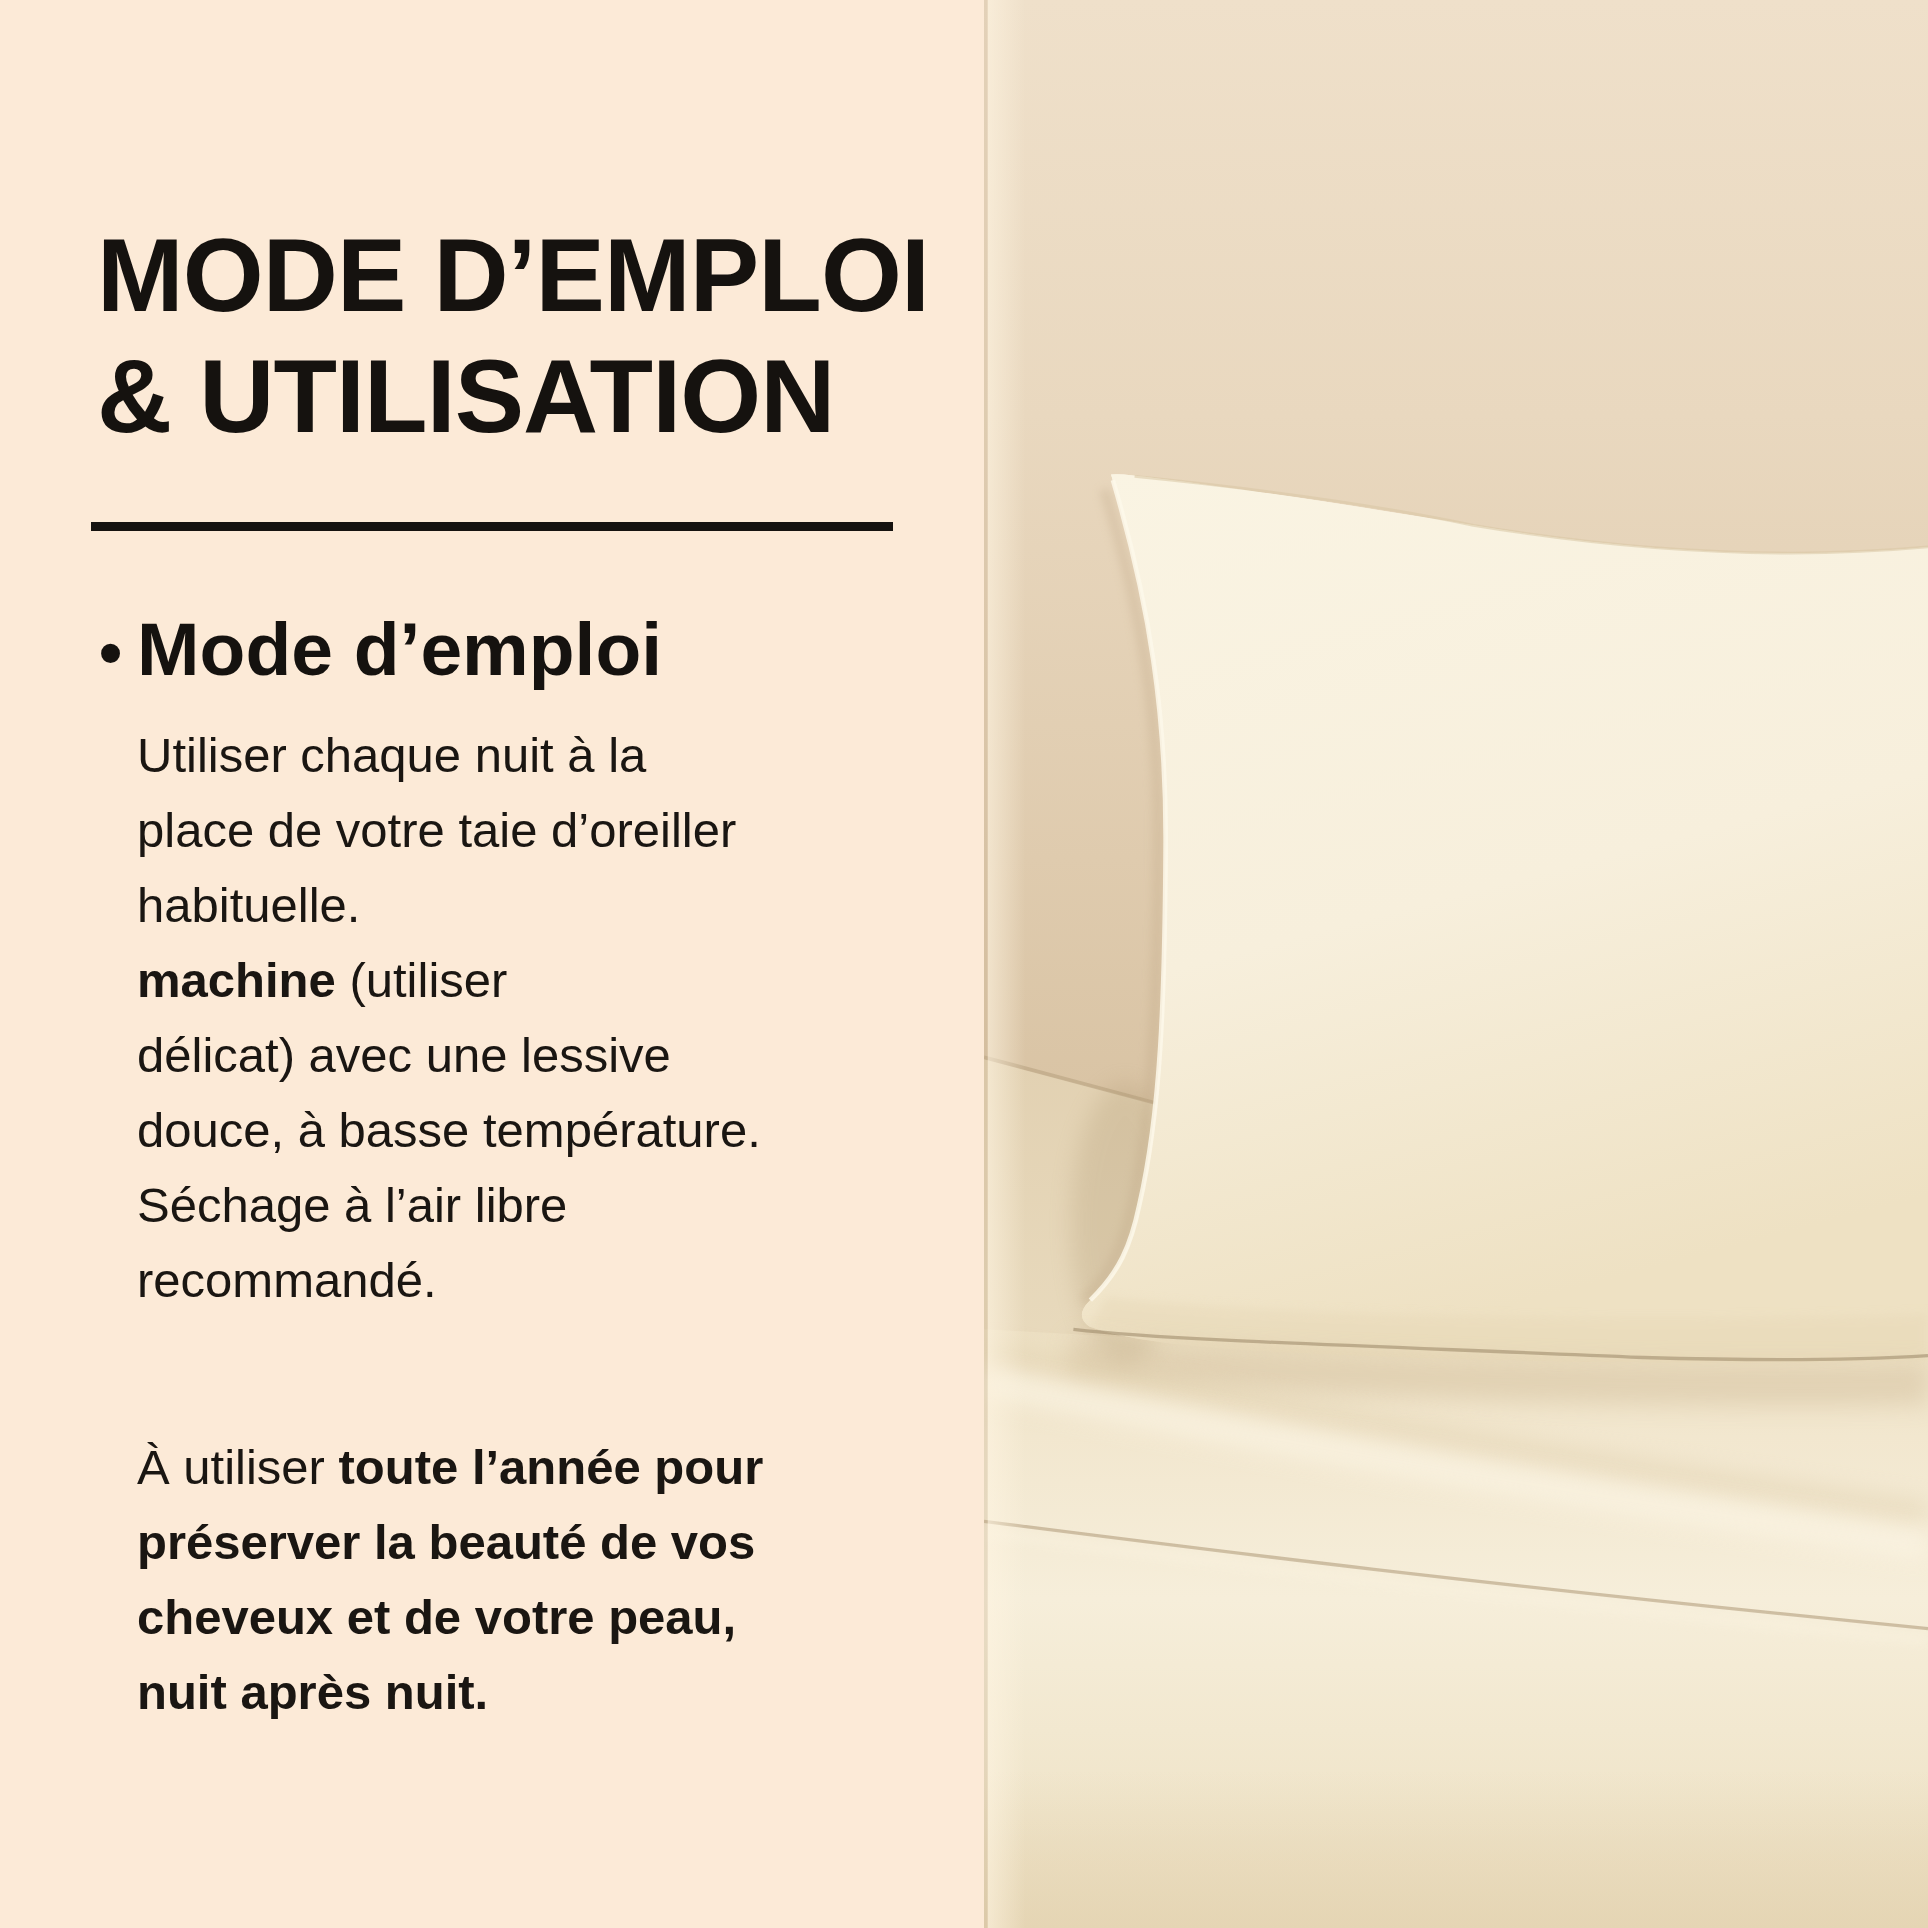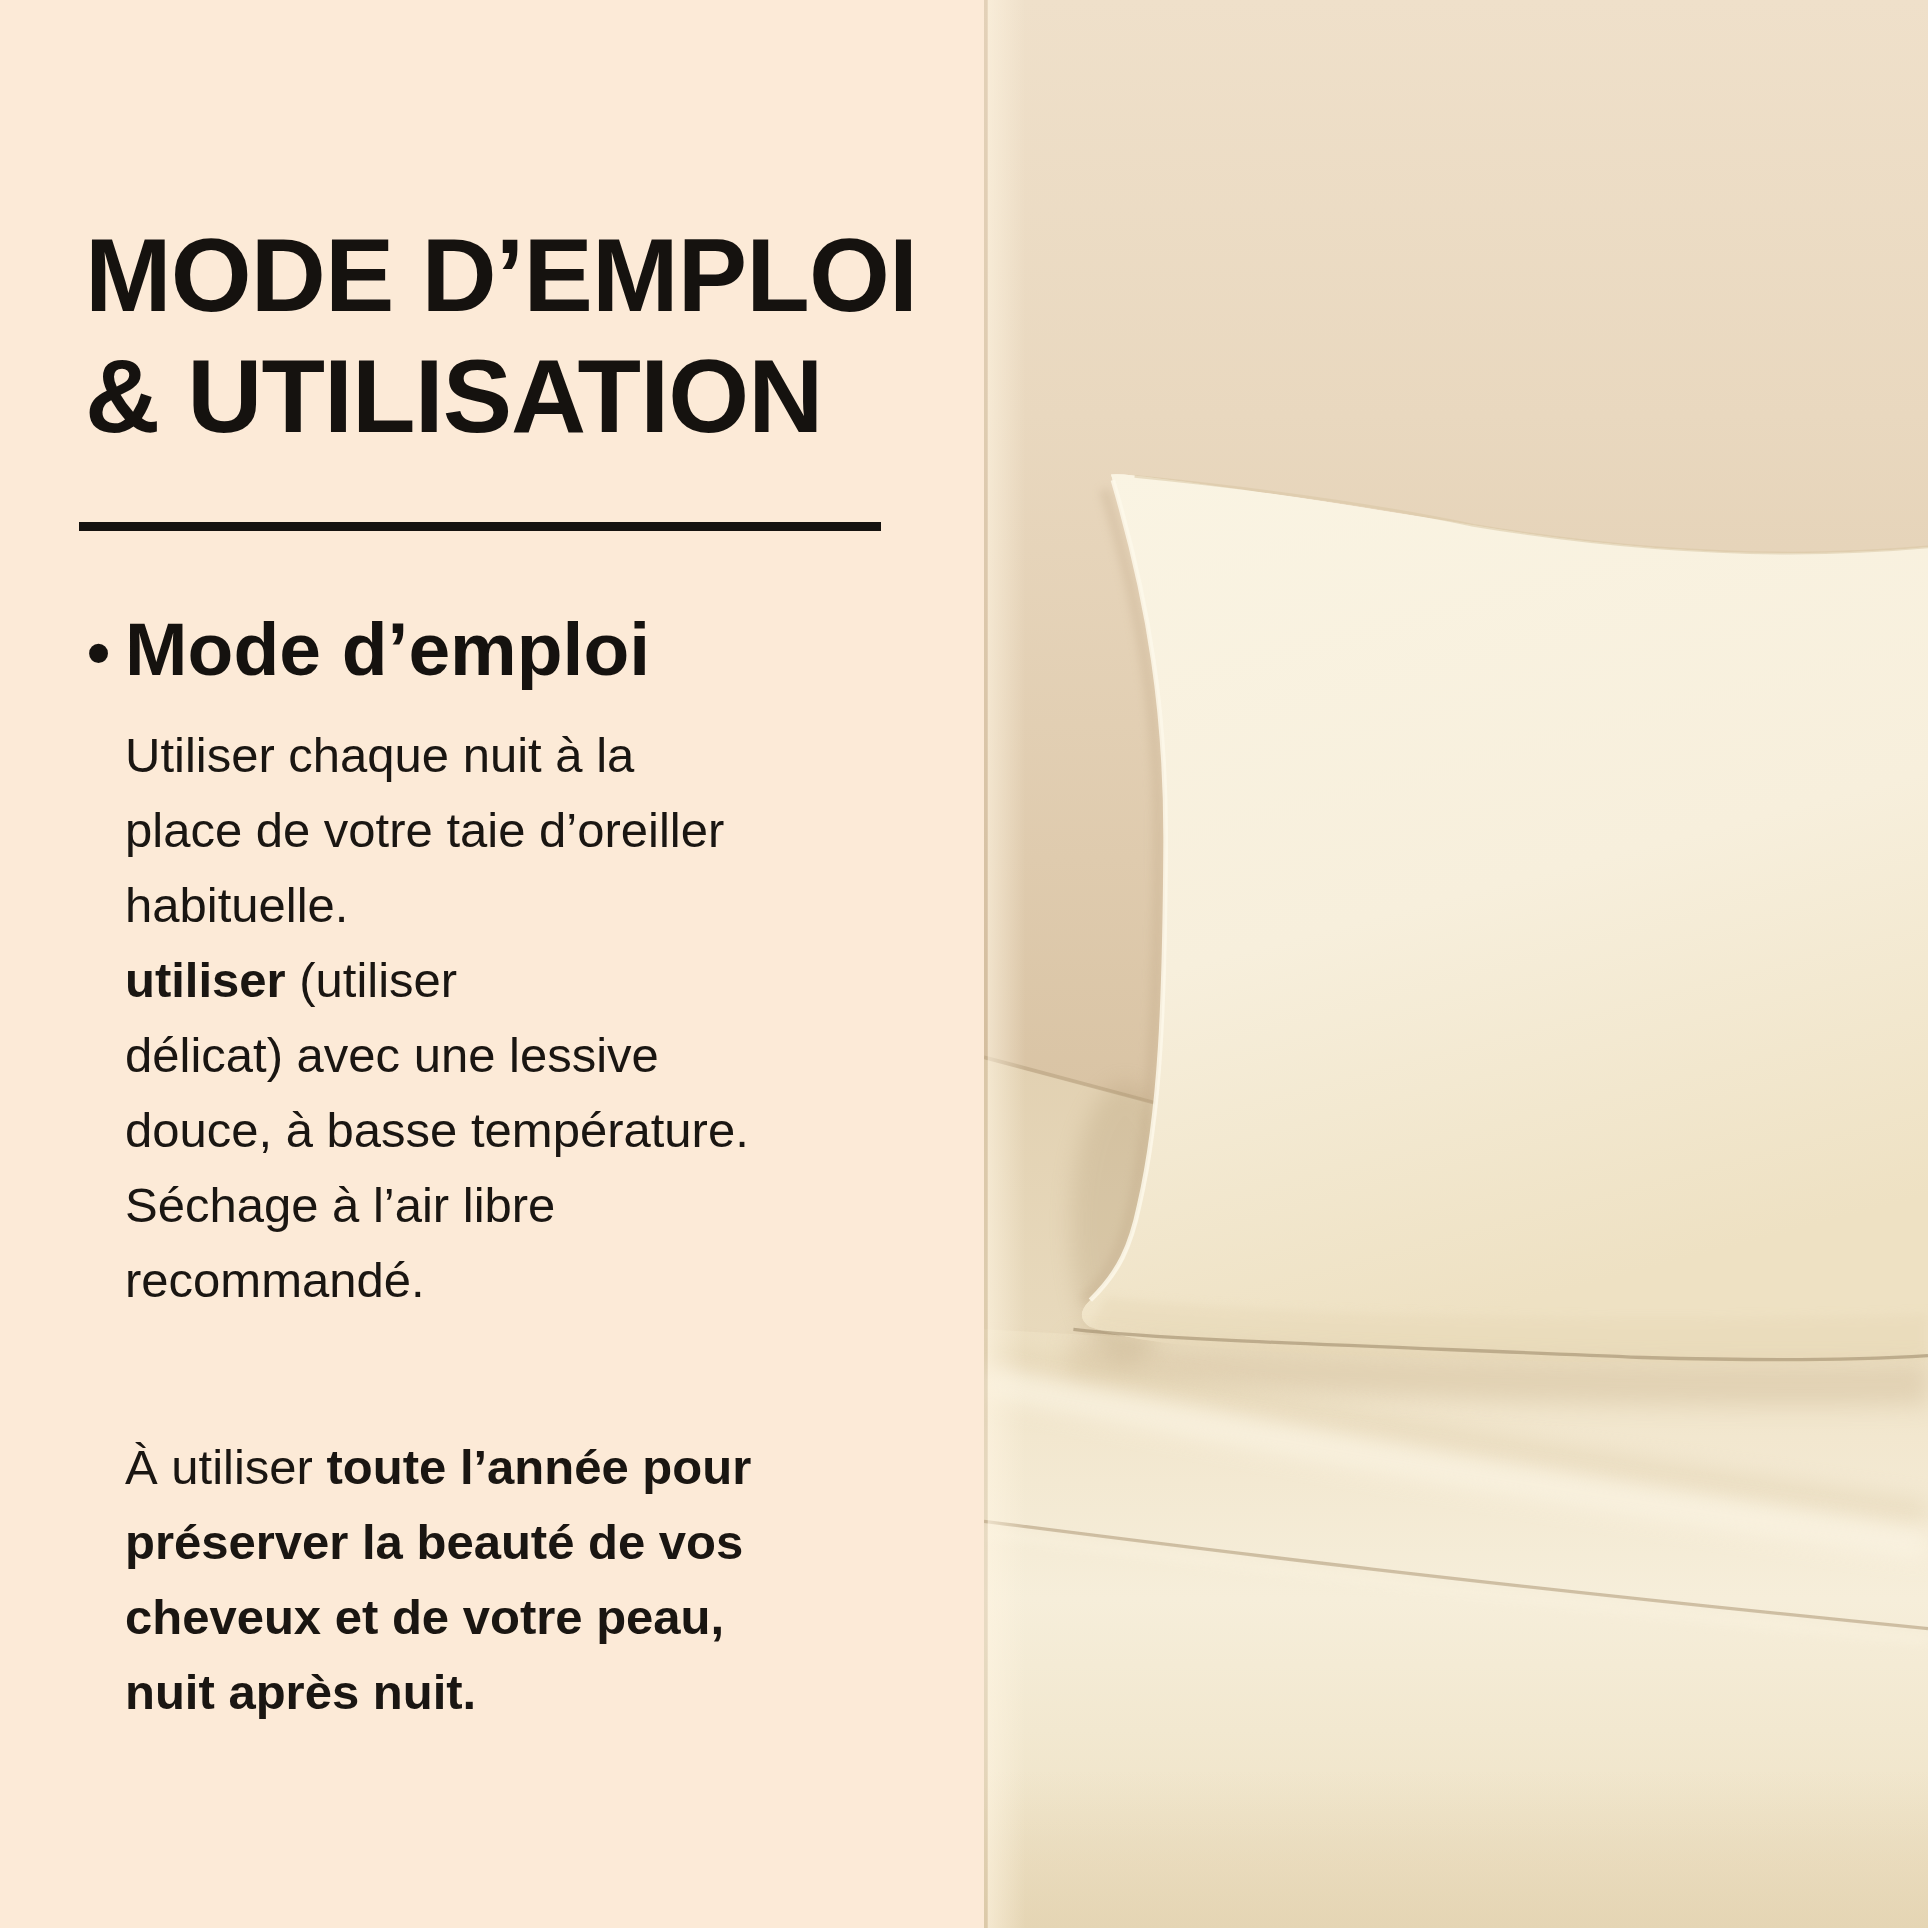--- a/index.html
+++ b/index.html
@@ -6,21 +6,21 @@
   body{
     width:1928px;height:1928px;position:relative;overflow:hidden;
     background:#fcead7;
     font-family:"Liberation Sans", sans-serif;
     -webkit-font-smoothing:antialiased;
   }
   .canvas{position:absolute;inset:0;width:1928px;height:1928px;}
 
   
   .panel{
-    position:absolute;left:4px;top:0;width:984px;height:1928px;
+    position:absolute;left:16px;top:0;width:984px;height:1928px;
     background:#fcead7;
   }
   .title{
     position:absolute;left:81px;top:215px;
     font-size:104px;line-height:121px;font-weight:700;
     letter-spacing:-0.9px;color:#15120f;white-space:nowrap;
   }
   .divider{
     position:absolute;left:75px;top:522px;width:802px;height:8.5px;
     background:#15120f;
@@ -62,21 +62,21 @@
 
     <div class="heading">
       <span class="bullet">•</span>
       <span>Mode d’emploi</span>
     </div>
 
     <div class="para p1">
         <div><span>Utiliser chaque nuit à la</span></div>
         <div><span>place de votre taie d’oreiller</span></div>
         <div><span>habituelle.</span></div>
-        <div><span class="b">utiliser </span><span>(utiliser</span></div>
+        <div><span class="b">machine </span><span>(utiliser</span></div>
         <div><span>délicat) avec une lessive</span></div>
         <div><span>douce, à basse température.</span></div>
         <div><span>Séchage à l’air libre</span></div>
         <div><span>recommandé.</span></div>
       </div>
 
     <div class="para p2">
         <div><span>À utiliser </span><span class="b">toute l’année pour</span></div>
         <div><span class="b">préserver la beauté de vos</span></div>
         <div><span class="b">cheveux et de votre peau,</span></div>

